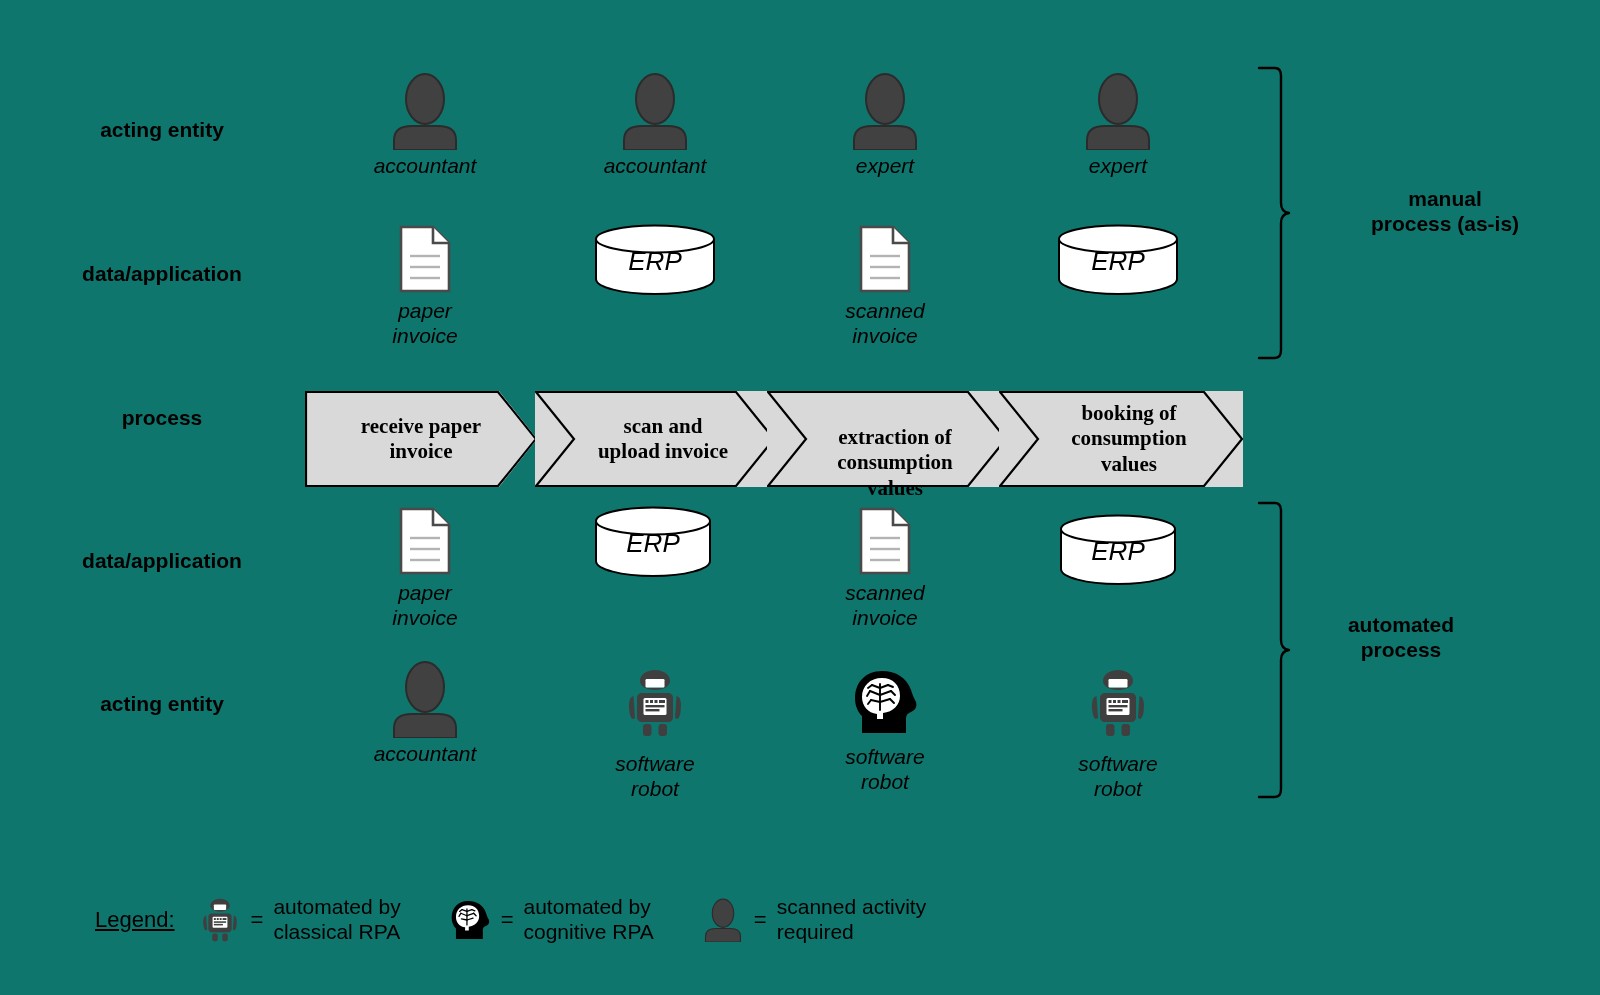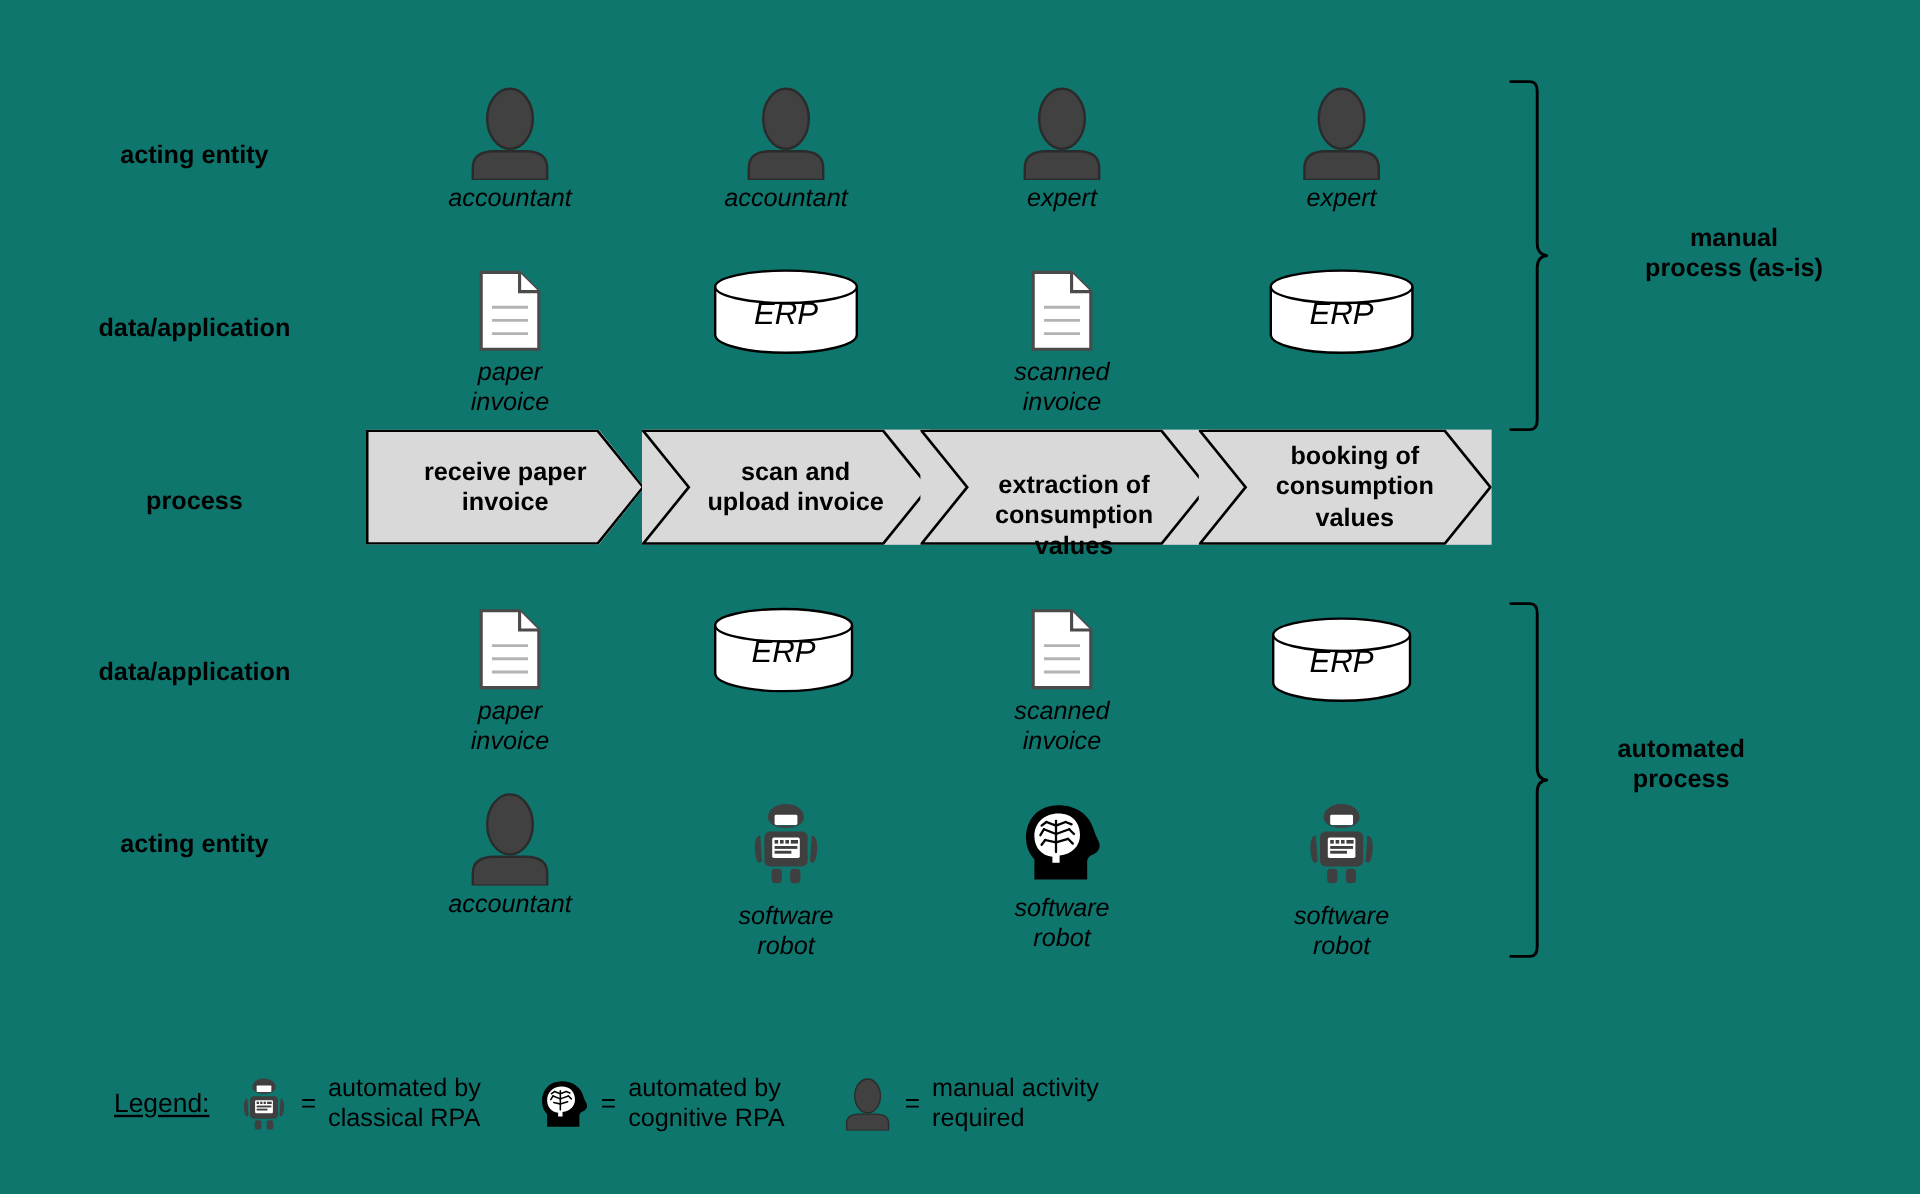--- a/index.html
+++ b/index.html
@@ -51,23 +51,24 @@
   .icon-holder {
     display: flex;
     justify-content: center;
     align-items: flex-end;
   }
 
   
   .arrow-band {
     position: absolute;
     left: 305px;
-    top: 358px;
+    top: 391px;
     width: 938px;
     height: 72px;
+    font-family: Liberation Serif, serif;
   }
   .chevron {
     position: absolute;
     top: 0;
     height: 96px;
     background: #d9d9d9;
     display: flex;
     align-items: center;
     justify-content: center;
     box-sizing: border-box;
@@ -494,18 +495,18 @@
     </div>
 
     <div class="legend-entry">
       <div class="legend-icon">
         <svg width="42" height="44" viewBox="0 0 74 78" aria-hidden="true">
           <ellipse cx="37" cy="27" rx="19" ry="25" fill="#414141" stroke="#2b2b2b" stroke-width="2"></ellipse>
           <path d="M6 78 L6 68 Q6 54 24 54 L50 54 Q68 54 68 68 L68 78 Z" fill="#414141" stroke="#2b2b2b" stroke-width="2"></path>
         </svg>
       </div>
       <div class="legend-eq">=</div>
-      <div class="legend-text">manual activity
+      <div class="legend-text">scanned activity
 required</div>
     </div>
   </div>
 
 </div>
 
 </body></html>

